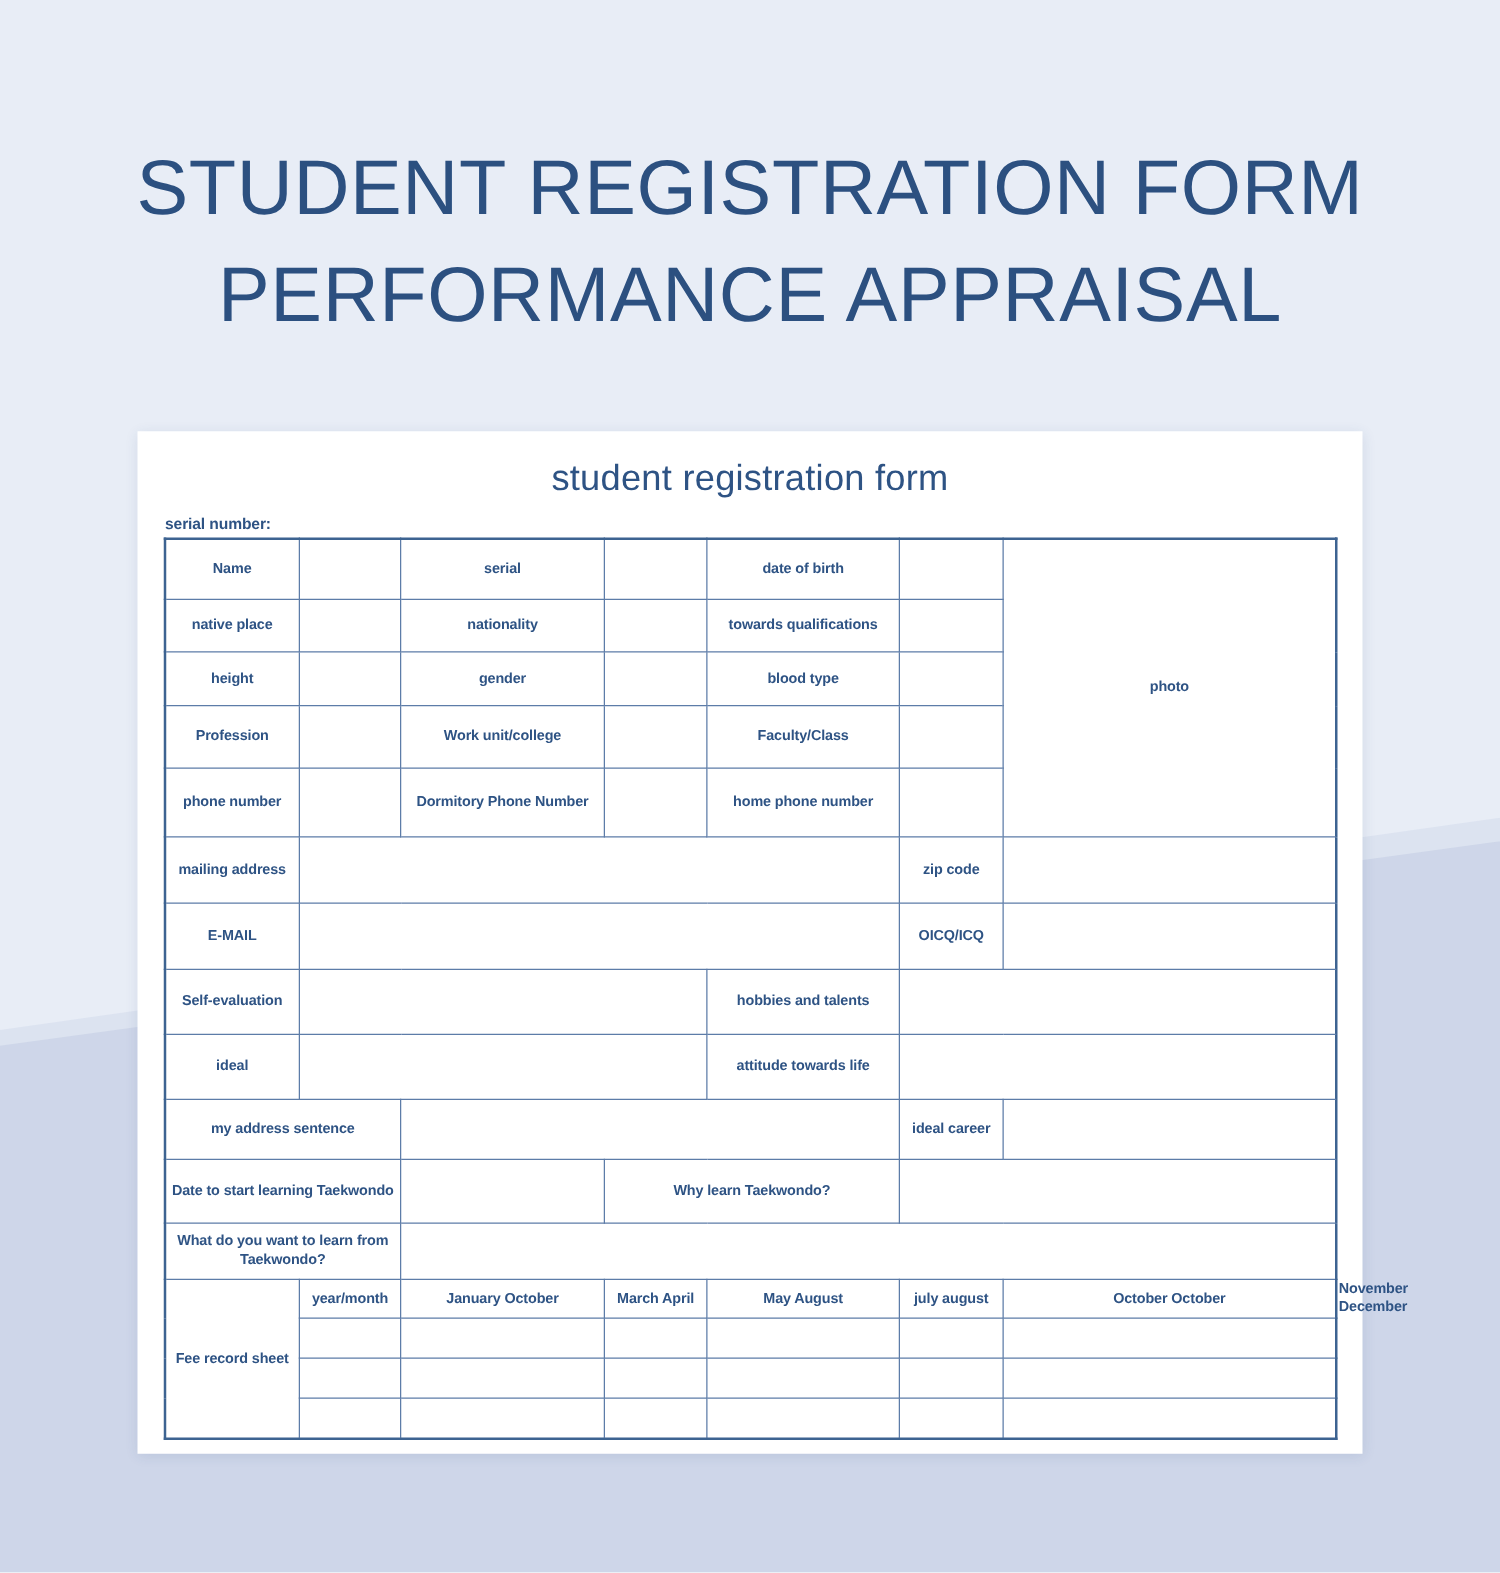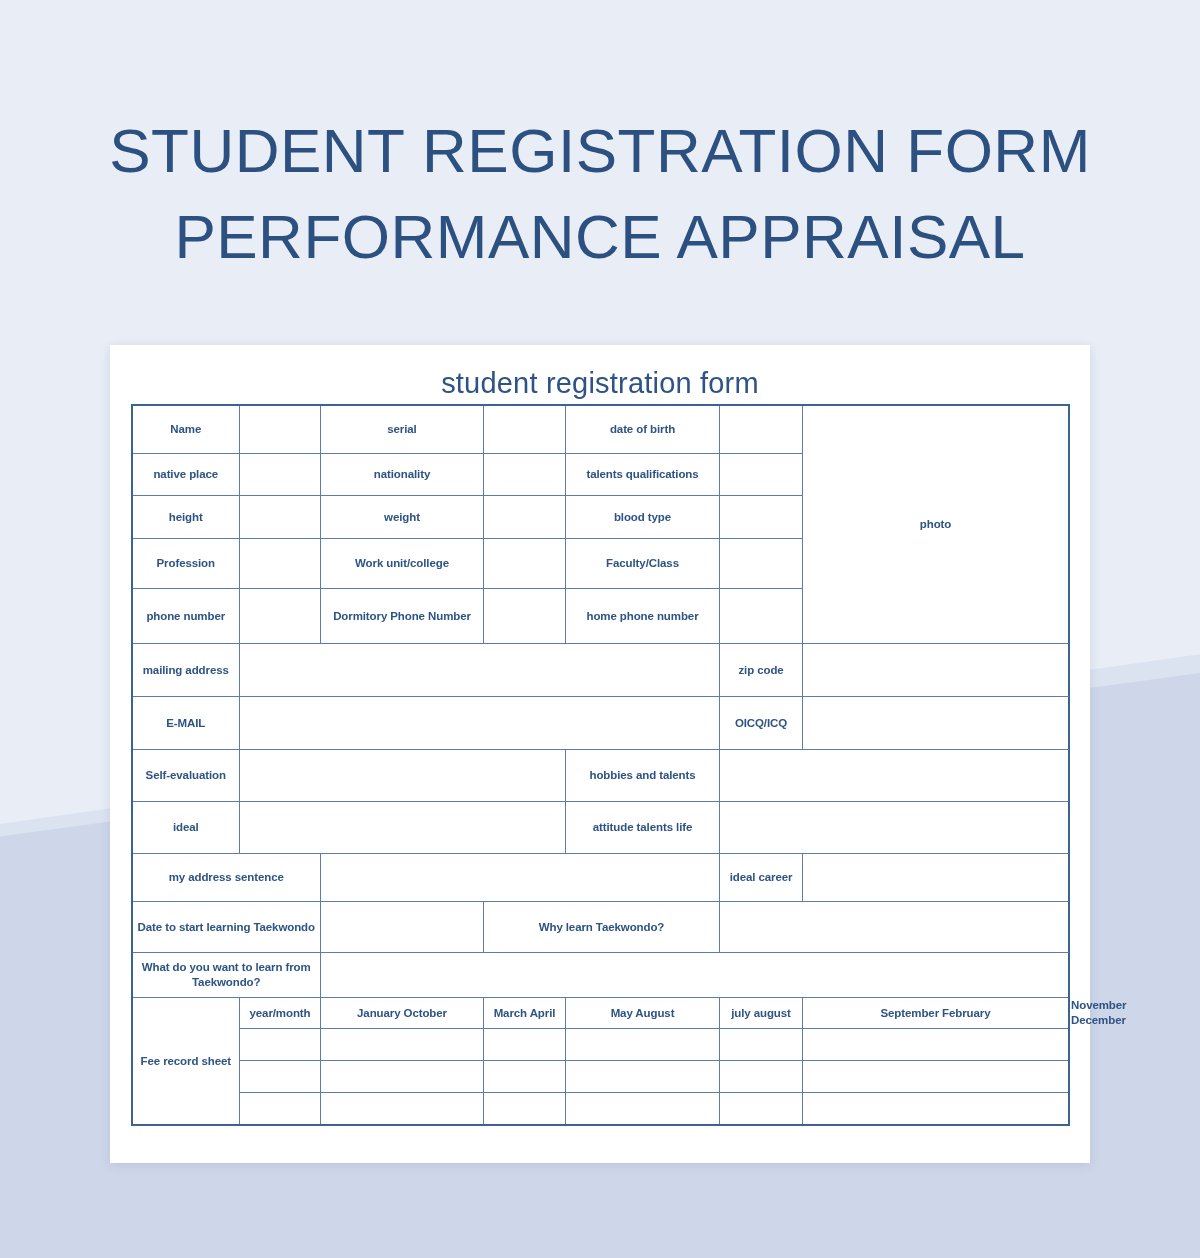--- a/index.html
+++ b/index.html
@@ -117,20 +117,21 @@
   <div class="bg-band-left"></div>
   <div class="bg-band-right"></div>
 </div>
 
 <div class="page-title">STUDENT REGISTRATION FORM
 PERFORMANCE APPRAISAL</div>
 
 <div class="card">
 
   <div class="form-title">student registration form</div>
+  <div class="serial-label">serial number:</div>
 
   <table class="form-table">
     <colgroup>
       <col style="width:108px">
       <col style="width:81px">
       <col style="width:163px">
       <col style="width:82px">
       <col style="width:154px">
       <col style="width:83px">
       <col style="width:266px">
@@ -145,28 +146,28 @@
         <td>date of birth</td>
         <td class="blank"></td>
         <td rowspan="5">photo</td>
       </tr>
 
       <tr>
         <td style="height:41px">native place</td>
         <td class="blank"></td>
         <td>nationality</td>
         <td class="blank"></td>
-        <td>talents qualifications</td>
+        <td>towards qualifications</td>
         <td class="blank"></td>
       </tr>
 
       <tr>
         <td style="height:42px">height</td>
         <td class="blank"></td>
-        <td>weight</td>
+        <td>gender</td>
         <td class="blank"></td>
         <td>blood type</td>
         <td class="blank"></td>
       </tr>
 
       <tr>
         <td style="height:49px">Profession</td>
         <td class="blank"></td>
         <td>Work unit/college</td>
         <td class="blank"></td>
@@ -200,21 +201,21 @@
       <tr>
         <td style="height:51px">Self-evaluation</td>
         <td class="blank" colspan="3"></td>
         <td>hobbies and talents</td>
         <td class="blank" colspan="2"></td>
       </tr>
 
       <tr>
         <td style="height:51px">ideal</td>
         <td class="blank" colspan="3"></td>
-        <td>attitude talents life</td>
+        <td>attitude towards life</td>
         <td class="blank" colspan="2"></td>
       </tr>
 
       <tr>
         <td style="height:47px" colspan="2">my address sentence</td>
         <td class="blank" colspan="3"></td>
         <td>ideal career</td>
         <td class="blank"></td>
       </tr>
 
@@ -230,21 +231,21 @@
         <td class="blank" colspan="5"></td>
       </tr>
 
       <tr>
         <td rowspan="4">Fee record sheet</td>
         <td style="height:29px">year/month</td>
         <td>January October</td>
         <td>March April</td>
         <td>May August</td>
         <td>july august</td>
-        <td>September February</td>
+        <td>October October</td>
         <td>November December</td>
       </tr>
 
       <tr>
         <td class="blank" style="height:31px"></td>
         <td class="blank"></td>
         <td class="blank"></td>
         <td class="blank"></td>
         <td class="blank"></td>
         <td class="blank"></td>

